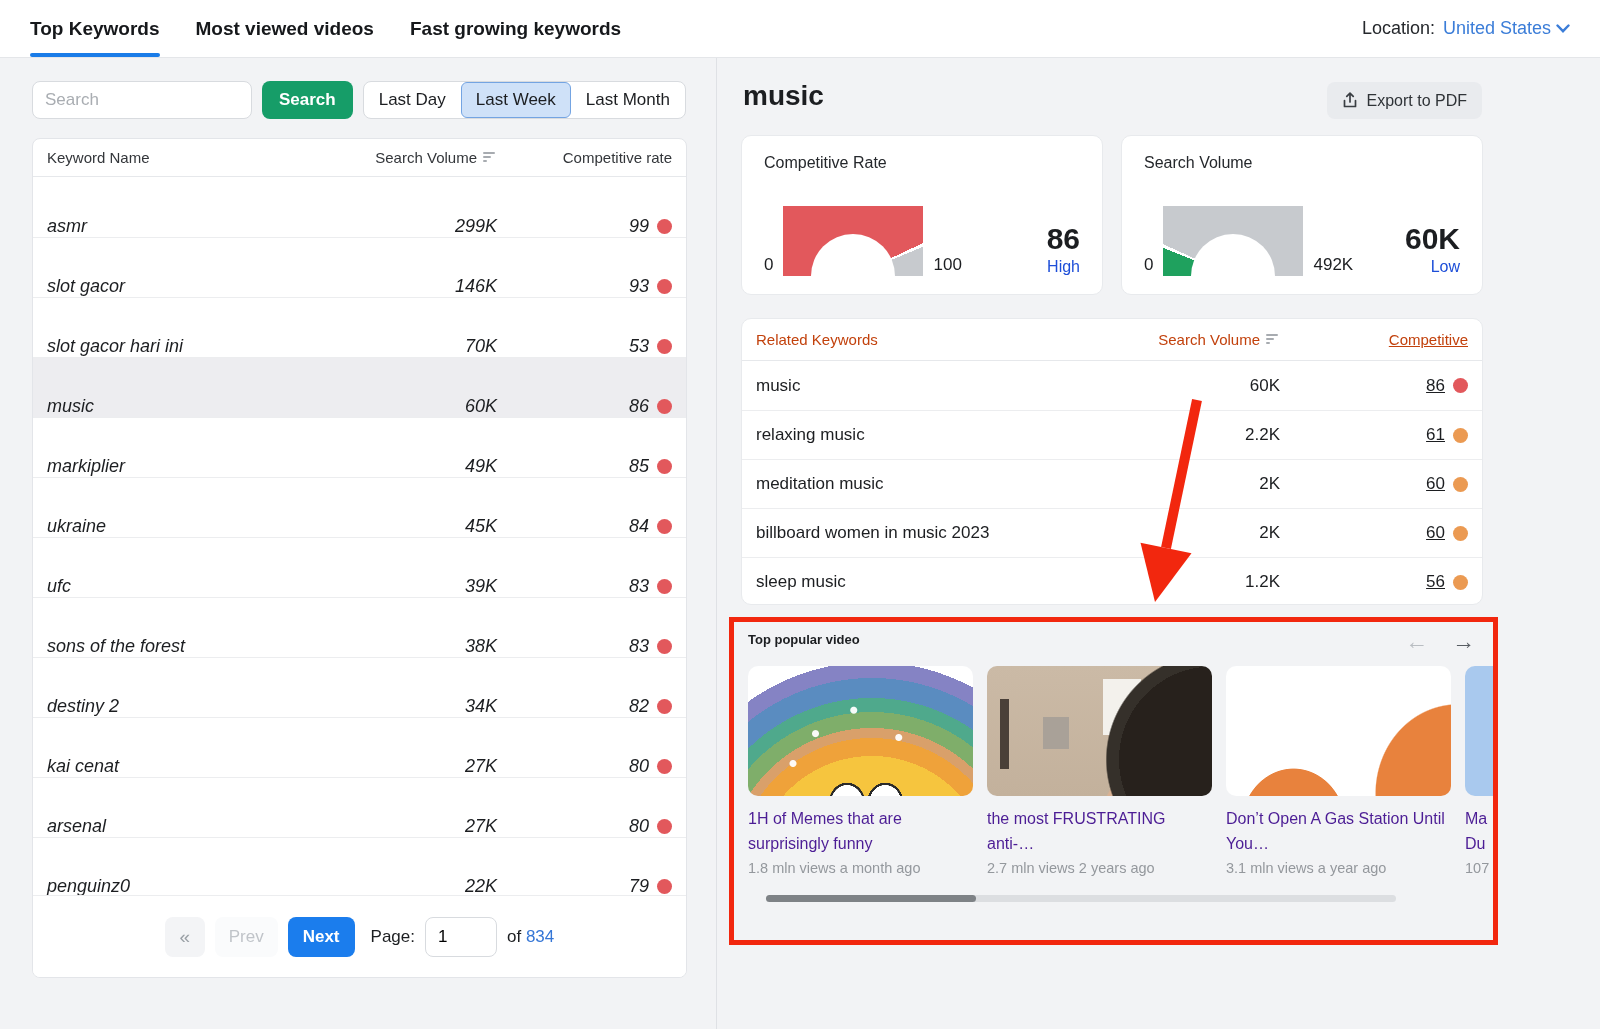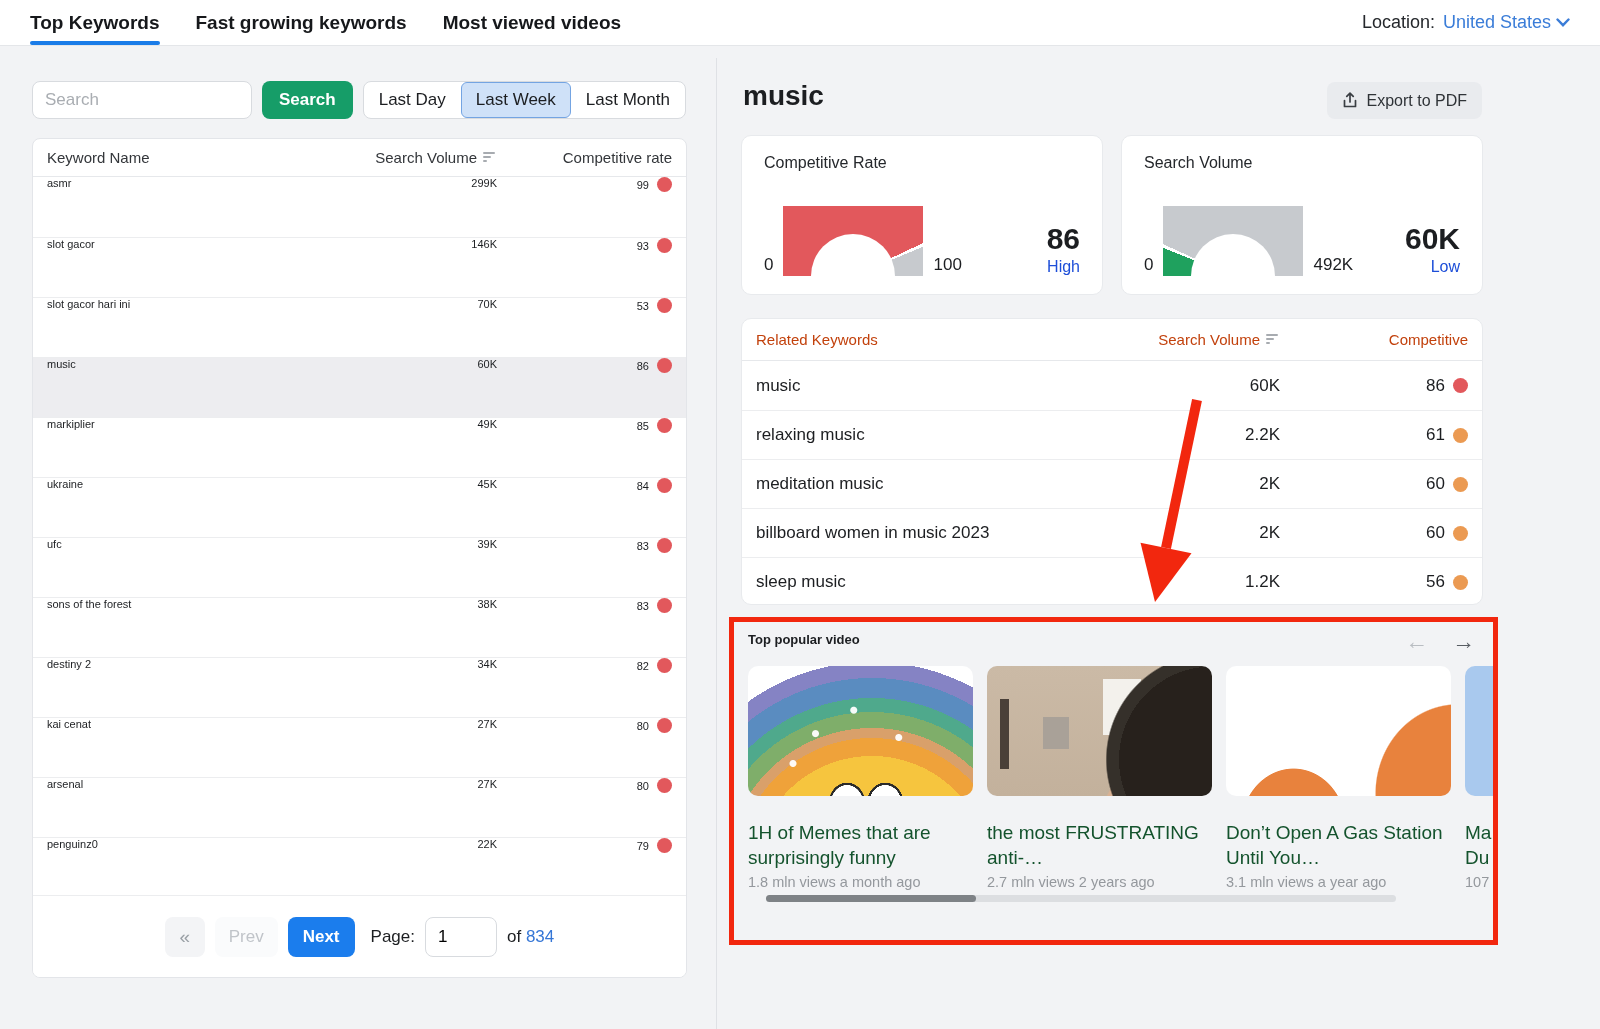--- a/index.html
+++ b/index.html
@@ -3,21 +3,21 @@
 <meta charset="utf-8">
 <style>
   * { margin:0; padding:0; box-sizing:border-box; }
   html,body { background:#e9eaec; }
   .stage {
     position:relative; width:1600px; height:1029px; margin:0 auto;
     background:#f2f3f5; overflow:hidden;
     font-family:"Liberation Sans", sans-serif; color:#1c1e21;
   }
   
-  .topbar { position:absolute; left:0; top:0; width:1600px; height:46px;
+  .topbar { position:absolute; left:0; top:0; width:1600px; height:58px;
     background:#fff; border-bottom:1px solid #e4e6e9; display:flex; align-items:stretch; }
   .tabs { display:flex; gap:36px; margin-left:30px; }
   .tab { position:relative; display:flex; align-items:center; font-size:19px; font-weight:600;
     color:#16181b; cursor:pointer; white-space:nowrap; }
   .tab.active { font-weight:700; }
   .tab.active::after { content:""; position:absolute; left:0; right:0; bottom:0; height:4px;
     background:#1a7ce8; border-radius:4px; }
   .loc { margin-left:auto; margin-right:30px; display:flex; align-items:center; gap:8px; font-size:18px; }
   .loc-label { color:#25282c; }
   .loc-value { color:#3b7dd8; display:flex; align-items:center; gap:5px; cursor:pointer; }
@@ -36,21 +36,21 @@
   .seg-item { display:flex; align-items:center; padding:0 14px; font-size:17px; color:#1c1e21;
     cursor:pointer; border:1px solid transparent; border-radius:6px; white-space:nowrap; }
   .seg-item.selected { background:#cfe1f8; border-color:#74a4e2; }
   .table-card { position:absolute; left:32px; top:80px; width:655px; height:840px;
     background:#fff; border:1px solid #e3e5e9; border-radius:8px; overflow:hidden; }
   .thead { display:flex; align-items:center; height:38px; padding:0 14px;
     border-bottom:1px solid #e6e8eb; font-size:15px; color:#33363a; }
   .col-kw { width:280px; }
   .col-vol { width:170px; text-align:right; display:flex; justify-content:flex-end; align-items:center; gap:6px; }
   .col-rate { flex:1; text-align:right; display:flex; justify-content:flex-end; align-items:center; gap:8px; }
-  .trow { display:flex; align-items:flex-start; height:60px; padding:0 14px; font-size:11px; cursor:pointer; }
+  .trow { display:flex; align-items:flex-end; height:60px; padding:0 14px; font-size:18px; cursor:pointer;font-style:italic; }
   .trow + .trow { border-top:1px solid #ecedef; }
   .trow.selected { background:#ededf0; }
   .dot { width:15px; height:15px; border-radius:50%; flex:none; }
   .sort-icon { display:inline-block; }
   .pager { position:absolute; left:0; right:0; bottom:0; height:82px; border-top:1px solid #ecedef;
     display:flex; align-items:center; justify-content:center; gap:10px; background:#fff; }
   .pg-first { width:40px; height:40px; border:none; border-radius:8px; background:#f3f4f6;
     color:#9aa0a6; font-size:19px; cursor:pointer; }
   .pg-prev { height:40px; padding:0 14px; border:none; border-radius:8px; background:#fafbfc;
     color:#c0c4c9; font-size:17px; cursor:default; }
@@ -77,34 +77,34 @@
   .gauge-hole { position:absolute; left:50%; bottom:0; transform:translateX(-50%);
     width:84px; height:42px; background:#fff; border-radius:84px 84px 0 0; }
   .gauge-val { margin-left:auto; text-align:right; }
   .gauge-num { font-size:30px; font-weight:800; line-height:30px; }
   .gauge-level { font-size:16px; color:#1d4ed8; margin-top:4px; }
   .rcard { position:absolute; left:24px; top:260px; width:742px; height:287px; background:#fff;
     border:1px solid #e8eaed; border-radius:10px; overflow:hidden; }
   .rhead { display:flex; align-items:center; height:42px; padding:0 14px; font-size:15px; color:#c2410c;
     border-bottom:1px solid #e6e8eb; }
   .r-kw { flex:1; } .r-vol { width:170px; display:flex; justify-content:flex-end; align-items:center; gap:6px; }
-  .r-rate { width:188px; display:flex; justify-content:flex-end; align-items:center; gap:8px; }
+  .r-rate { width:188px; display:flex; justify-content:flex-end; align-items:center; gap:8px;text-decoration:underline; }
   .rrow { display:flex; align-items:center; height:49px; padding:0 14px; font-size:17px; }
   .rrow + .rrow { border-top:1px solid #ecedef; }
   
   .vbox { position:absolute; left:12px; top:559px; width:769px; height:328px;
     border:5px solid #f2270e; background:#f2f3f5; overflow:hidden; }
   .vhead { position:absolute; left:14px; top:10px; font-size:13px; font-weight:700;text-align:center; }
   .vnav { position:absolute; right:18px; top:6px; display:flex; gap:24px; font-size:23px; }
   .vnav .prev { color:#b9bdc2; cursor:default; }
   .vnav .next { color:#585d63; cursor:pointer; }
   .vcards { position:absolute; left:14px; top:44px; display:flex; gap:14px; }
   .vcard { width:225px; flex:none; cursor:pointer; }
   .vthumb { width:225px; height:130px; border-radius:10px; }
-  .vtitle { margin-top:24px; font-size:19px; line-height:25px; color:#14532d; }
+  .vtitle { margin-top:10px; font-size:16px; line-height:25px; color:#4c1d95; }
   .vmeta { margin-top:4px; font-size:14.5px; color:#94989d; }
   .vscroll { position:absolute; left:32px; bottom:38px; width:630px; height:7px;
     background:#dcdee1; border-radius:4px; }
   .vscroll-thumb { position:absolute; left:0; top:0; width:210px; height:7px;
     background:#7e8286; border-radius:4px; cursor:pointer; }
   
   .thumb-rainbow { background:
     radial-gradient(circle 8px at 30% 52%, rgba(255,255,255,.95) 0 3px, transparent 4px),
     radial-gradient(circle 8px at 47% 34%, rgba(255,255,255,.95) 0 3px, transparent 4px),
     radial-gradient(circle 8px at 67% 55%, rgba(255,255,255,.95) 0 3px, transparent 4px),
@@ -131,22 +131,22 @@
   .arrow-svg { position:absolute; left:1130px; top:392px; z-index:30; pointer-events:none; }
 </style>
 </head>
 <body>
 
 <div class="stage">
 
   <div class="topbar">
     <div class="tabs">
       <div class="tab active">Top Keywords</div>
+      <div class="tab">Most viewed videos</div>
       <div class="tab">Fast growing keywords</div>
-      <div class="tab">Most viewed videos</div>
     </div>
     <div class="loc">
       <span class="loc-label">Location:</span>
       <span class="loc-value">
         <span>United States</span>
         <svg class="chev" viewBox="0 0 14 9">
           <path d="M1.5 1.5 L7 7.2 L12.5 1.5" fill="none" stroke="#3b7dd8" stroke-width="2.4" stroke-linecap="round"></path>
         </svg>
       </span>
     </div>

